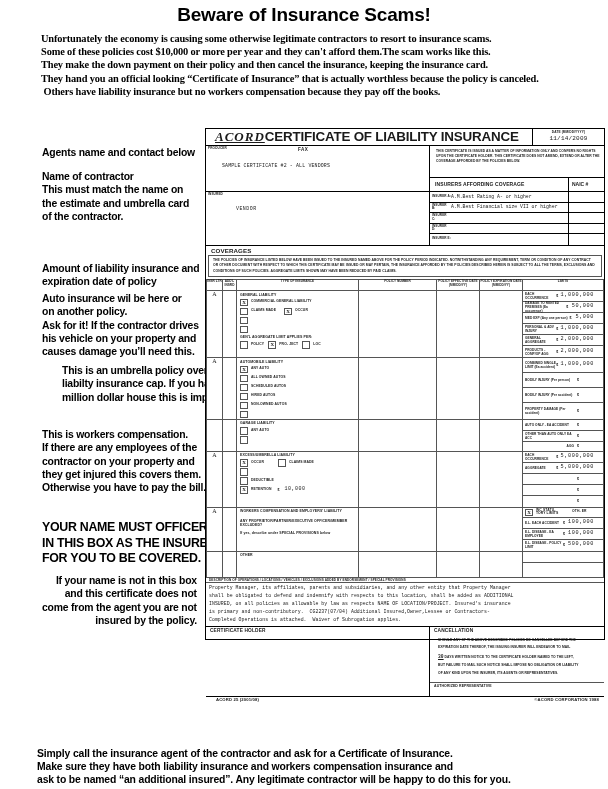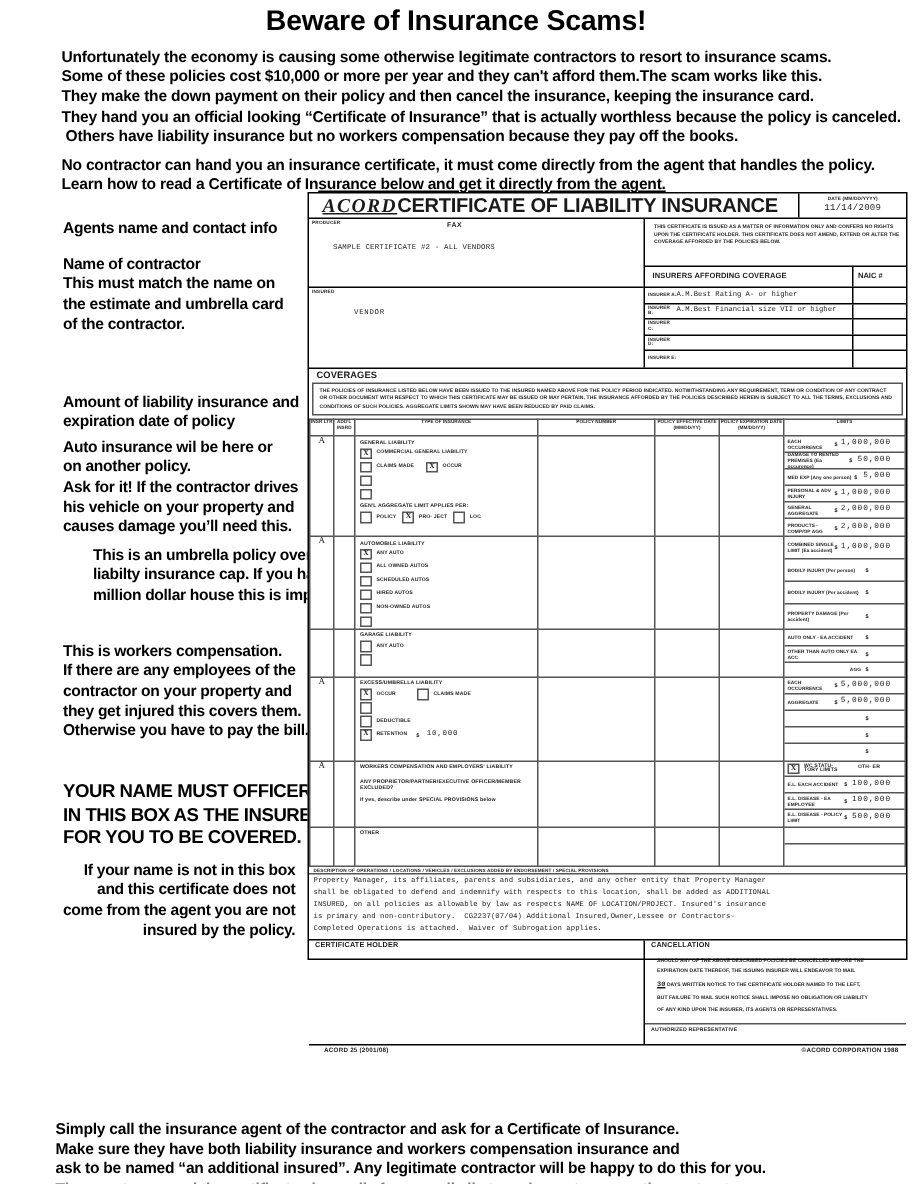--- a/index.html
+++ b/index.html
@@ -25,21 +25,21 @@
   #bottom-title { position:absolute; left:0; top:678px; width:608px; }
 
   .prose {
     position:absolute;
     font-size:10.4px;
     font-weight:bold;
     line-height:13.2px;
     letter-spacing:-0.15px;
     white-space:pre;
   }
-  #intro-block { left:41px; top:32px; }
+  #intro-block { left:41px; top:32px;font-family:Liberation Serif, serif; }
   #lead-block  { left:41px; top:104px; }
   #outro-block { left:37px; top:747px; }
   .underline-run { text-decoration:underline; }
 
   
   .note {
     position:absolute;
     left:42px;
     font-size:10.4px;
     font-weight:bold;
@@ -192,24 +192,22 @@
 <div class="page">
 
   <div class="title" id="top-title">Beware of Insurance Scams!</div>
 
   <div class="prose" id="intro-block">Unfortunately the economy is causing some otherwise legitimate contractors to resort to insurance scams.
 Some of these policies cost $10,000 or more per year and they can't afford them.The scam works like this.
 They make the down payment on their policy and then cancel the insurance, keeping the insurance card.
 They hand you an official looking “Certificate of Insurance” that is actually worthless because the policy is canceled.
  Others have liability insurance but no workers compensation because they pay off the books.</div>
 
-  <div class="prose" id="lead-block"><span>No contractor can hand you an insurance certificate, it must come directly from the agent that handles the policy.</span>
-<span>Learn how to read a Certificate of In</span><span class="underline-run">surance below and get it directly from the agent.</span></div>
-
-  <div class="note" id="note-agent">Agents name and contact info</div>
+
+  <div class="note" id="note-agent">Agents name and contact below</div>
   <div class="note" id="note-contractor">Name of contractor
 This must match the name on
 the estimate and umbrella card
 of the contractor.</div>
   <div class="note" id="note-liability">Amount of liability insurance and
 expiration date of policy</div>
   <div class="note" id="note-auto">Auto insurance wil be here or
 on another policy.
 Ask for it! If the contractor drives
 his vehicle on your property and

